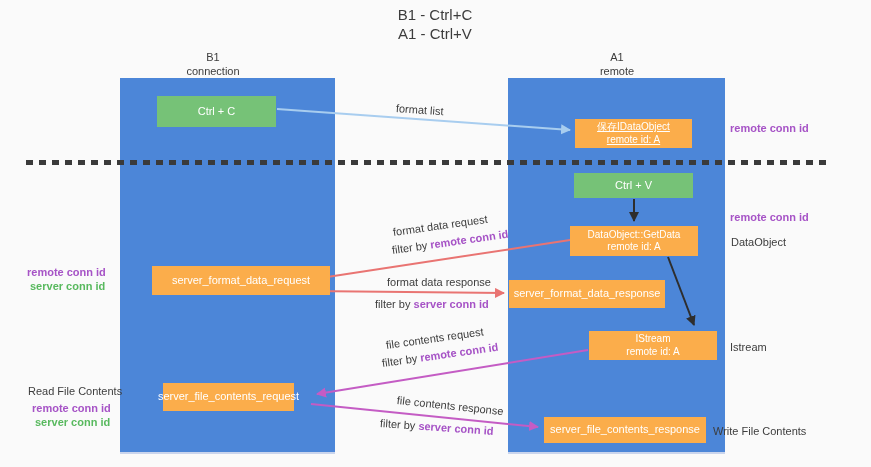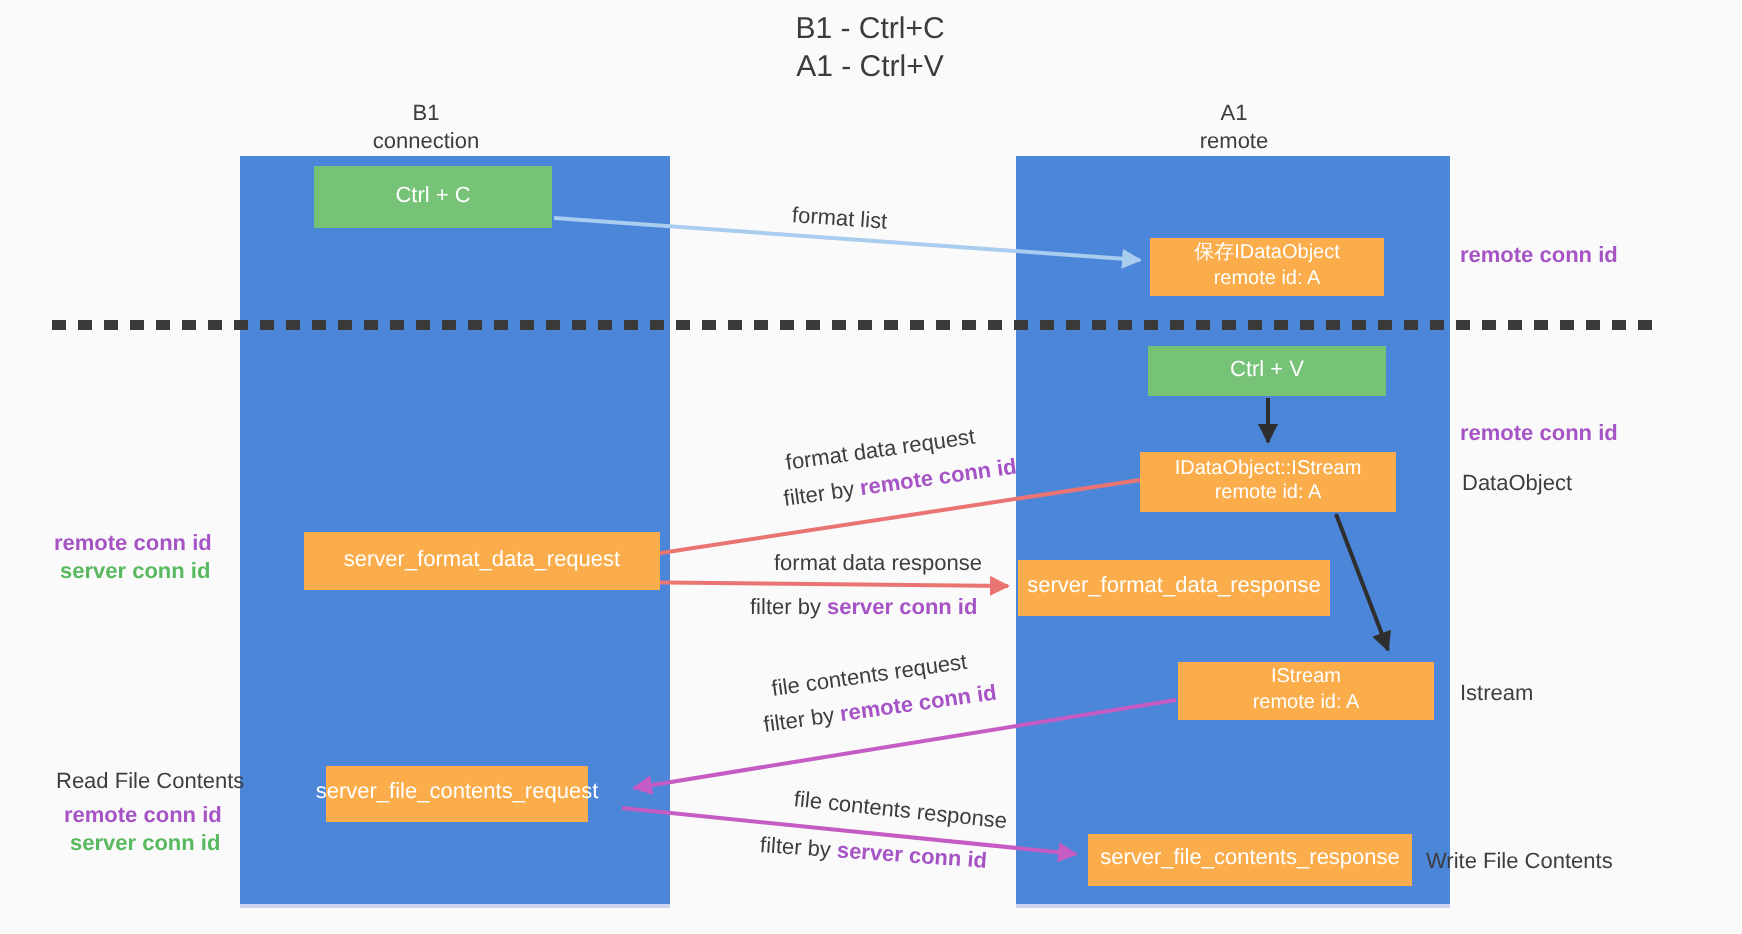--- a/index.html
+++ b/index.html
@@ -64,35 +64,35 @@
     </defs>
     <line x1="277" y1="109" x2="570" y2="130" stroke="#a8cdef" stroke-width="2" marker-end="url(#m-blue)"></line>
     <line x1="634" y1="199" x2="634" y2="221" stroke="#2e2e2e" stroke-width="2" marker-end="url(#m-black)"></line>
     <line x1="668" y1="257" x2="694" y2="325" stroke="#2e2e2e" stroke-width="2" marker-end="url(#m-black)"></line>
     <line x1="570" y1="240" x2="314" y2="279" stroke="#e97472" stroke-width="2" marker-end="url(#m-salmon)"></line>
     <line x1="308" y1="291" x2="504" y2="293" stroke="#e97472" stroke-width="2" marker-end="url(#m-salmon)"></line>
     <line x1="588" y1="350" x2="317" y2="394" stroke="#c45cc4" stroke-width="2" marker-end="url(#m-magenta)"></line>
     <line x1="311" y1="404" x2="538" y2="427" stroke="#c45cc4" stroke-width="2" marker-end="url(#m-magenta)"></line>
   </svg>
 
-  <div class="abs box green" style="left:157px;top:83px;width:119px;height:31px;">
+  <div class="abs box green" style="left:157px;top:96px;width:119px;height:31px;">
     <span>Ctrl + C</span>
   </div>
 
-  <div class="abs box orange small" style="left:575px;top:119px;width:117px;height:29px;">
+  <div class="abs box orange small" style="left:575px;top:119px;width:117px;height:29px;text-decoration:underline;">
     <span>保存IDataObject</span>
     <span>remote id: A</span>
   </div>
 
   <div class="abs box green" style="left:574px;top:173px;width:119px;height:25px;">
     <span>Ctrl + V</span>
   </div>
 
   <div class="abs box orange small" style="left:570px;top:226px;width:128px;height:30px;">
-    <span>IDataObject::IStream</span>
+    <span>DataObject::GetData</span>
     <span>remote id: A</span>
   </div>
 
   <div class="abs box orange" style="left:152px;top:266px;width:178px;height:29px;">
     <span>server_format_data_request</span>
   </div>
 
   <div class="abs box orange" style="left:509px;top:280px;width:156px;height:28px;">
     <span>server_format_data_response</span>
   </div>

